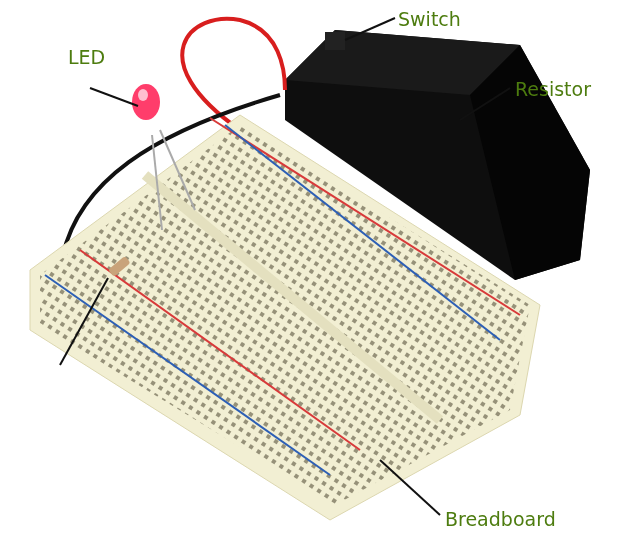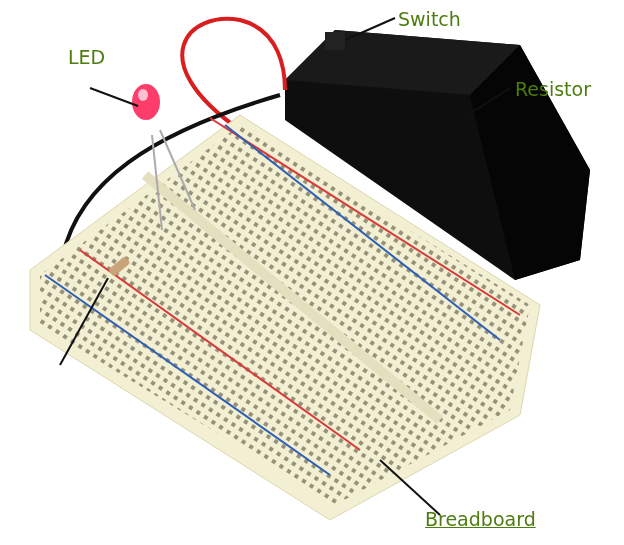--- a/index.html
+++ b/index.html
@@ -52,14 +52,14 @@
       <line x1="90" y1="88" x2="138" y2="106"></line>
       <line x1="460" y1="120" x2="510" y2="88"></line>
       <line x1="60" y1="365" x2="108" y2="278"></line>
       <line x1="380" y1="460" x2="440" y2="515"></line>
     </g>
   </svg>
 
   <span class="label" style="left:398px;top:10px;">Switch</span>
   <span class="label" style="left:68px;top:48px;">LED</span>
   <span class="label" style="left:515px;top:80px;">Resistor</span>
-  <span class="label" style="left:425px;top:510px;text-decoration:underline;">Breadboard</span>
+  <span class="label" style="left:445px;top:510px;">Breadboard</span>
 </div>
 
 </body></html>

